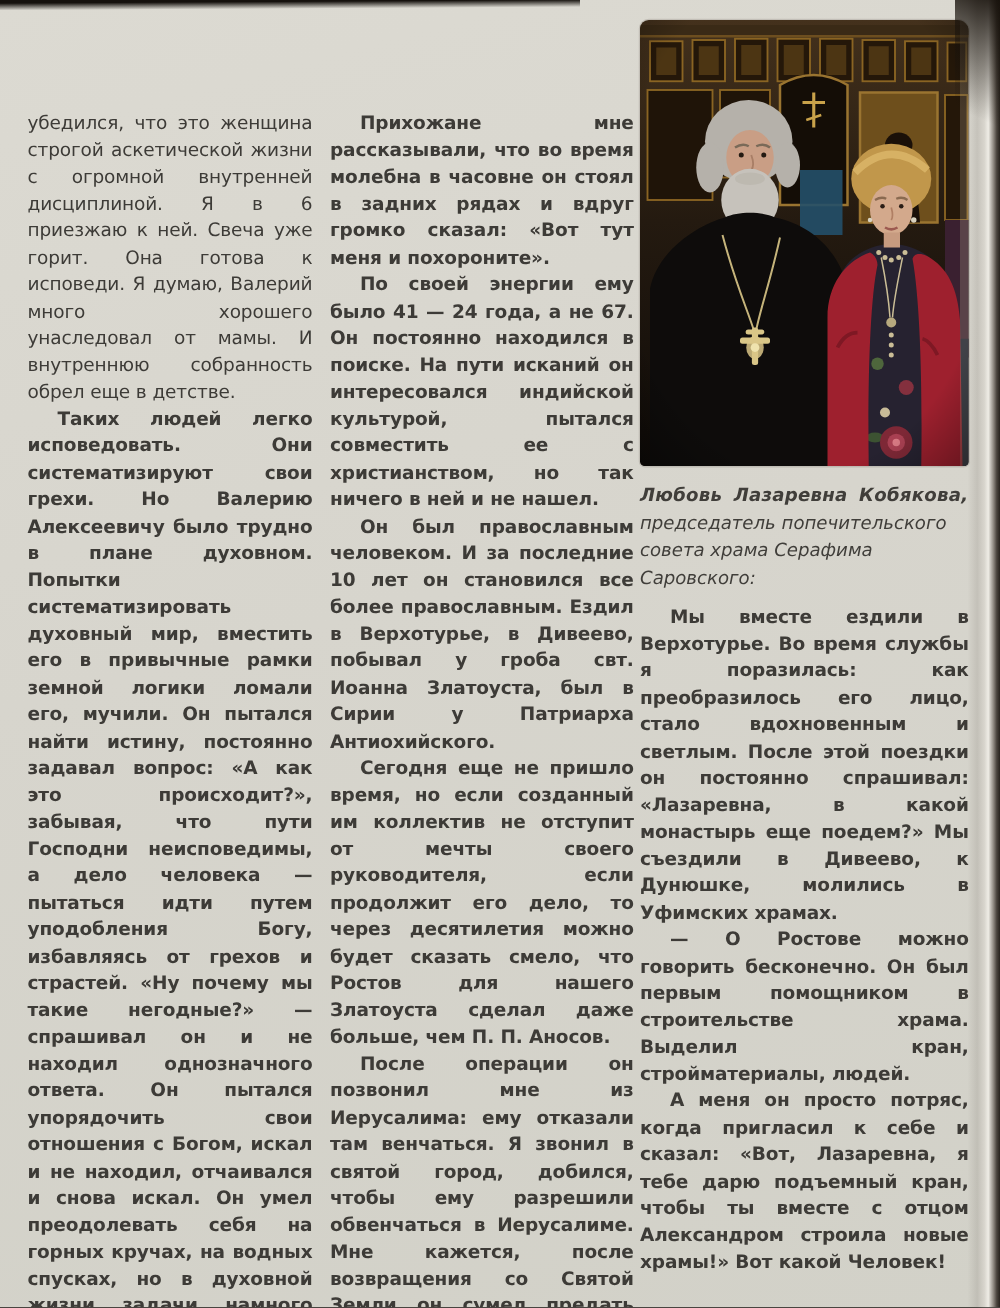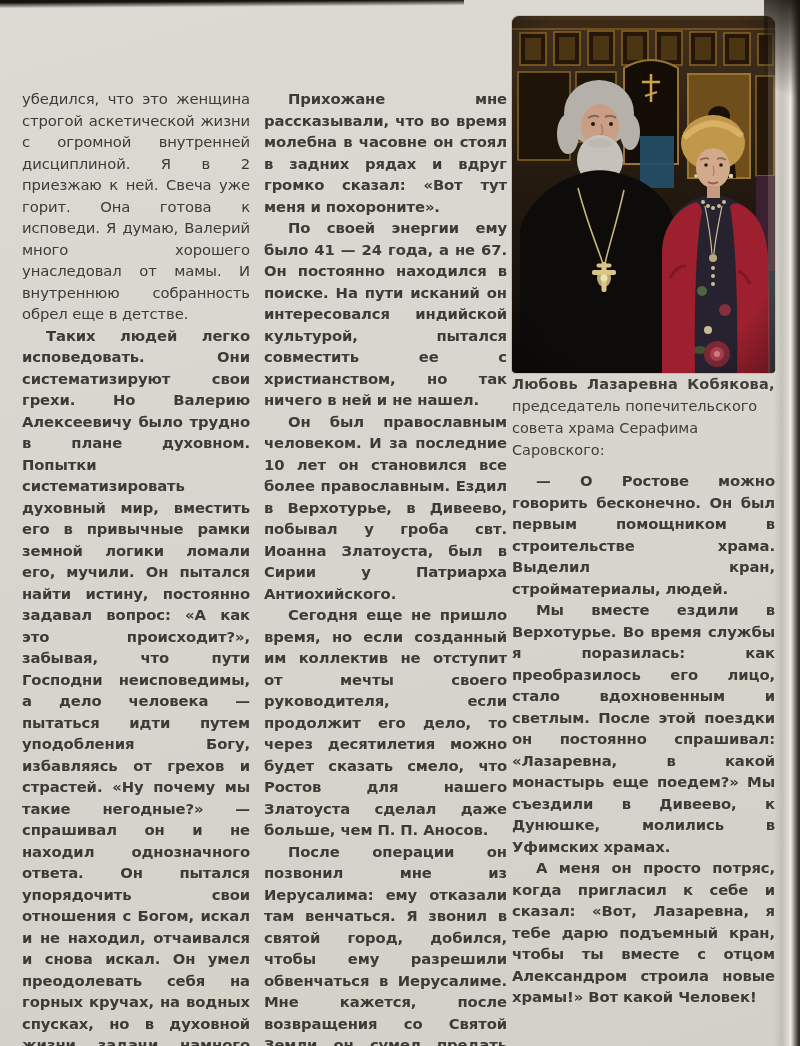--- a/index.html
+++ b/index.html
@@ -40,36 +40,36 @@
   .col3 { left:512px; top:16px; width:263px; position:absolute; }
   .para { margin:0; }
   .para.indent { text-indent:24px;font-weight:bold; }
 
   
   .photo { width:263px; height:357px; border-radius:7px 9px 4px 4px; overflow:hidden;
            box-shadow:0 0 0 1px rgba(60,50,40,0.15); }
   .photo svg { display:block; width:100%; height:100%; }
 
   
-  .caption { font-size:14.5px; line-height:22px; color:#403e3a; }
+  .caption { margin-top:13px; font-style:italic; font-size:14.5px; line-height:22px; color:#403e3a; }
   .caption-name { display:block; font-weight:bold; word-spacing:4px; letter-spacing:0.2px; }
   .caption-role { display:block; }
 
   .col3-text { position:static; margin-top:9px;
     font-size:14.8px; line-height:21.5px; text-align:justify;
     hyphens:auto; -webkit-hyphens:auto; letter-spacing:-0.1px; }
   .col3-text .para.indent { text-indent:24px; }
 </style>
 </head>
 <body>
 
 <div class="page">
 
   <div class="col col1">
-      <p class="para">убедился, что это женщина строгой аскетической жизни с огромной внутренней дисциплиной. Я в 2 приезжаю к ней. Свеча уже горит. Она готова к исповеди. Я думаю, Валерий много хорошего унаследовал от мамы. И внутреннюю собранность обрел еще в детстве.</p>
+      <p class="para">убедился, что это женщина строгой аскетической жизни с огромной внутренней дисциплиной. Я в 6 приезжаю к ней. Свеча уже горит. Она готова к исповеди. Я думаю, Валерий много хорошего унаследовал от мамы. И внутреннюю собранность обрел еще в детстве.</p>
       <p class="para indent">Таких людей легко исповедовать. Они систематизируют свои грехи. Но Валерию Алексеевичу было трудно в плане духовном. Попытки систематизировать духовный мир, вместить его в привычные рамки земной логики ломали его, мучили. Он пытался найти истину, постоянно задавал вопрос: «А как это происходит?», забывая, что пути Господни неисповедимы, а дело человека — пытаться идти путем уподобления Богу, избавляясь от грехов и страстей. «Ну почему мы такие негодные?» — спрашивал он и не находил однозначного ответа. Он пытался упорядочить свои отношения с Богом, искал и не находил, отчаивался и снова искал. Он умел преодолевать себя на горных кручах, на водных спусках, но в духовной жизни задачи намного сложнее…</p>
       <p class="para indent">Я видел, что он переживал после исповеди, задавая вопрос: «А как жить дальше?» Для человека, который все контролировал, которому все, что он задумывал, удавалось, непонимание до конца духовной жизни лежало тяжелым камнем на душе.</p>
     </div>
   <div class="col col2">
       <p class="para indent">Прихожане мне рассказывали, что во время молебна в часовне он стоял в задних рядах и вдруг громко сказал: «Вот тут меня и похороните».</p>
       <p class="para indent">По своей энергии ему было 41 — 24 года, а не 67. Он постоянно находился в поиске. На пути исканий он интересовался индийской культурой, пытался совместить ее с христианством, но так ничего в ней и не нашел.</p>
       <p class="para indent">Он был православным человеком. И за последние 10 лет он становился все более православным. Ездил в Верхотурье, в Дивеево, побывал у гроба свт. Иоанна Златоуста, был в Сирии у Патриарха Антиохийского.</p>
       <p class="para indent">Сегодня еще не пришло время, но если созданный им коллектив не отступит от мечты своего руководителя, если продолжит его дело, то через десятилетия можно будет сказать смело, что Ростов для нашего Златоуста сделал даже больше, чем П. П. Аносов.</p>
       <p class="para indent">После операции он позвонил мне из Иерусалима: ему отказали там венчаться. Я звонил в святой город, добился, чтобы ему разрешили обвенчаться в Иерусалиме. Мне кажется, после возвращения со Святой Земли он сумел предать себя в волю Божию, простить всех своих обидчиков.</p>
       <p class="para indent">И у Аносова, и у Ростова была мечта: создать златоустовскую Швейцарию, довести мастерство людей до мирового уровня.</p>
@@ -207,22 +207,22 @@
         <rect width="263" height="357" fill="url(#vig)"></rect>
       </svg>
     </div>
 
     <div class="caption">
       <span class="caption-name">Любовь Лазаревна Кобякова,</span>
       <span class="caption-role">председатель попечительского совета храма Серафима Саровского:</span>
     </div>
 
     <div class="col3-text">
+        <p class="para indent">Мы вместе ездили в Верхотурье. Во время службы я поразилась: как преобразилось его лицо, стало вдохновенным и светлым. После этой поездки он постоянно спрашивал: «Лазаревна, в какой монастырь еще поедем?» Мы съездили в Дивеево, к Дунюшке, молились в Уфимских храмах.</p>
         <p class="para indent">— О Ростове можно говорить бесконечно. Он был первым помощником в строительстве храма. Выделил кран, стройматериалы, людей.</p>
-        <p class="para indent">Мы вместе ездили в Верхотурье. Во время службы я поразилась: как преобразилось его лицо, стало вдохновенным и светлым. После этой поездки он постоянно спрашивал: «Лазаревна, в какой монастырь еще поедем?» Мы съездили в Дивеево, к Дунюшке, молились в Уфимских храмах.</p>
         <p class="para indent">А меня он просто потряс, когда пригласил к себе и сказал: «Вот, Лазаревна, я тебе дарю подъемный кран, чтобы ты вместе с отцом Александром строила новые храмы!» Вот какой Человек!</p>
       </div>
   </div>
 
   <div class="top-sliver"></div>
   <div class="page-edge"></div>
   <div class="edge-top-shadow"></div>
 </div>
 
 </body></html>

